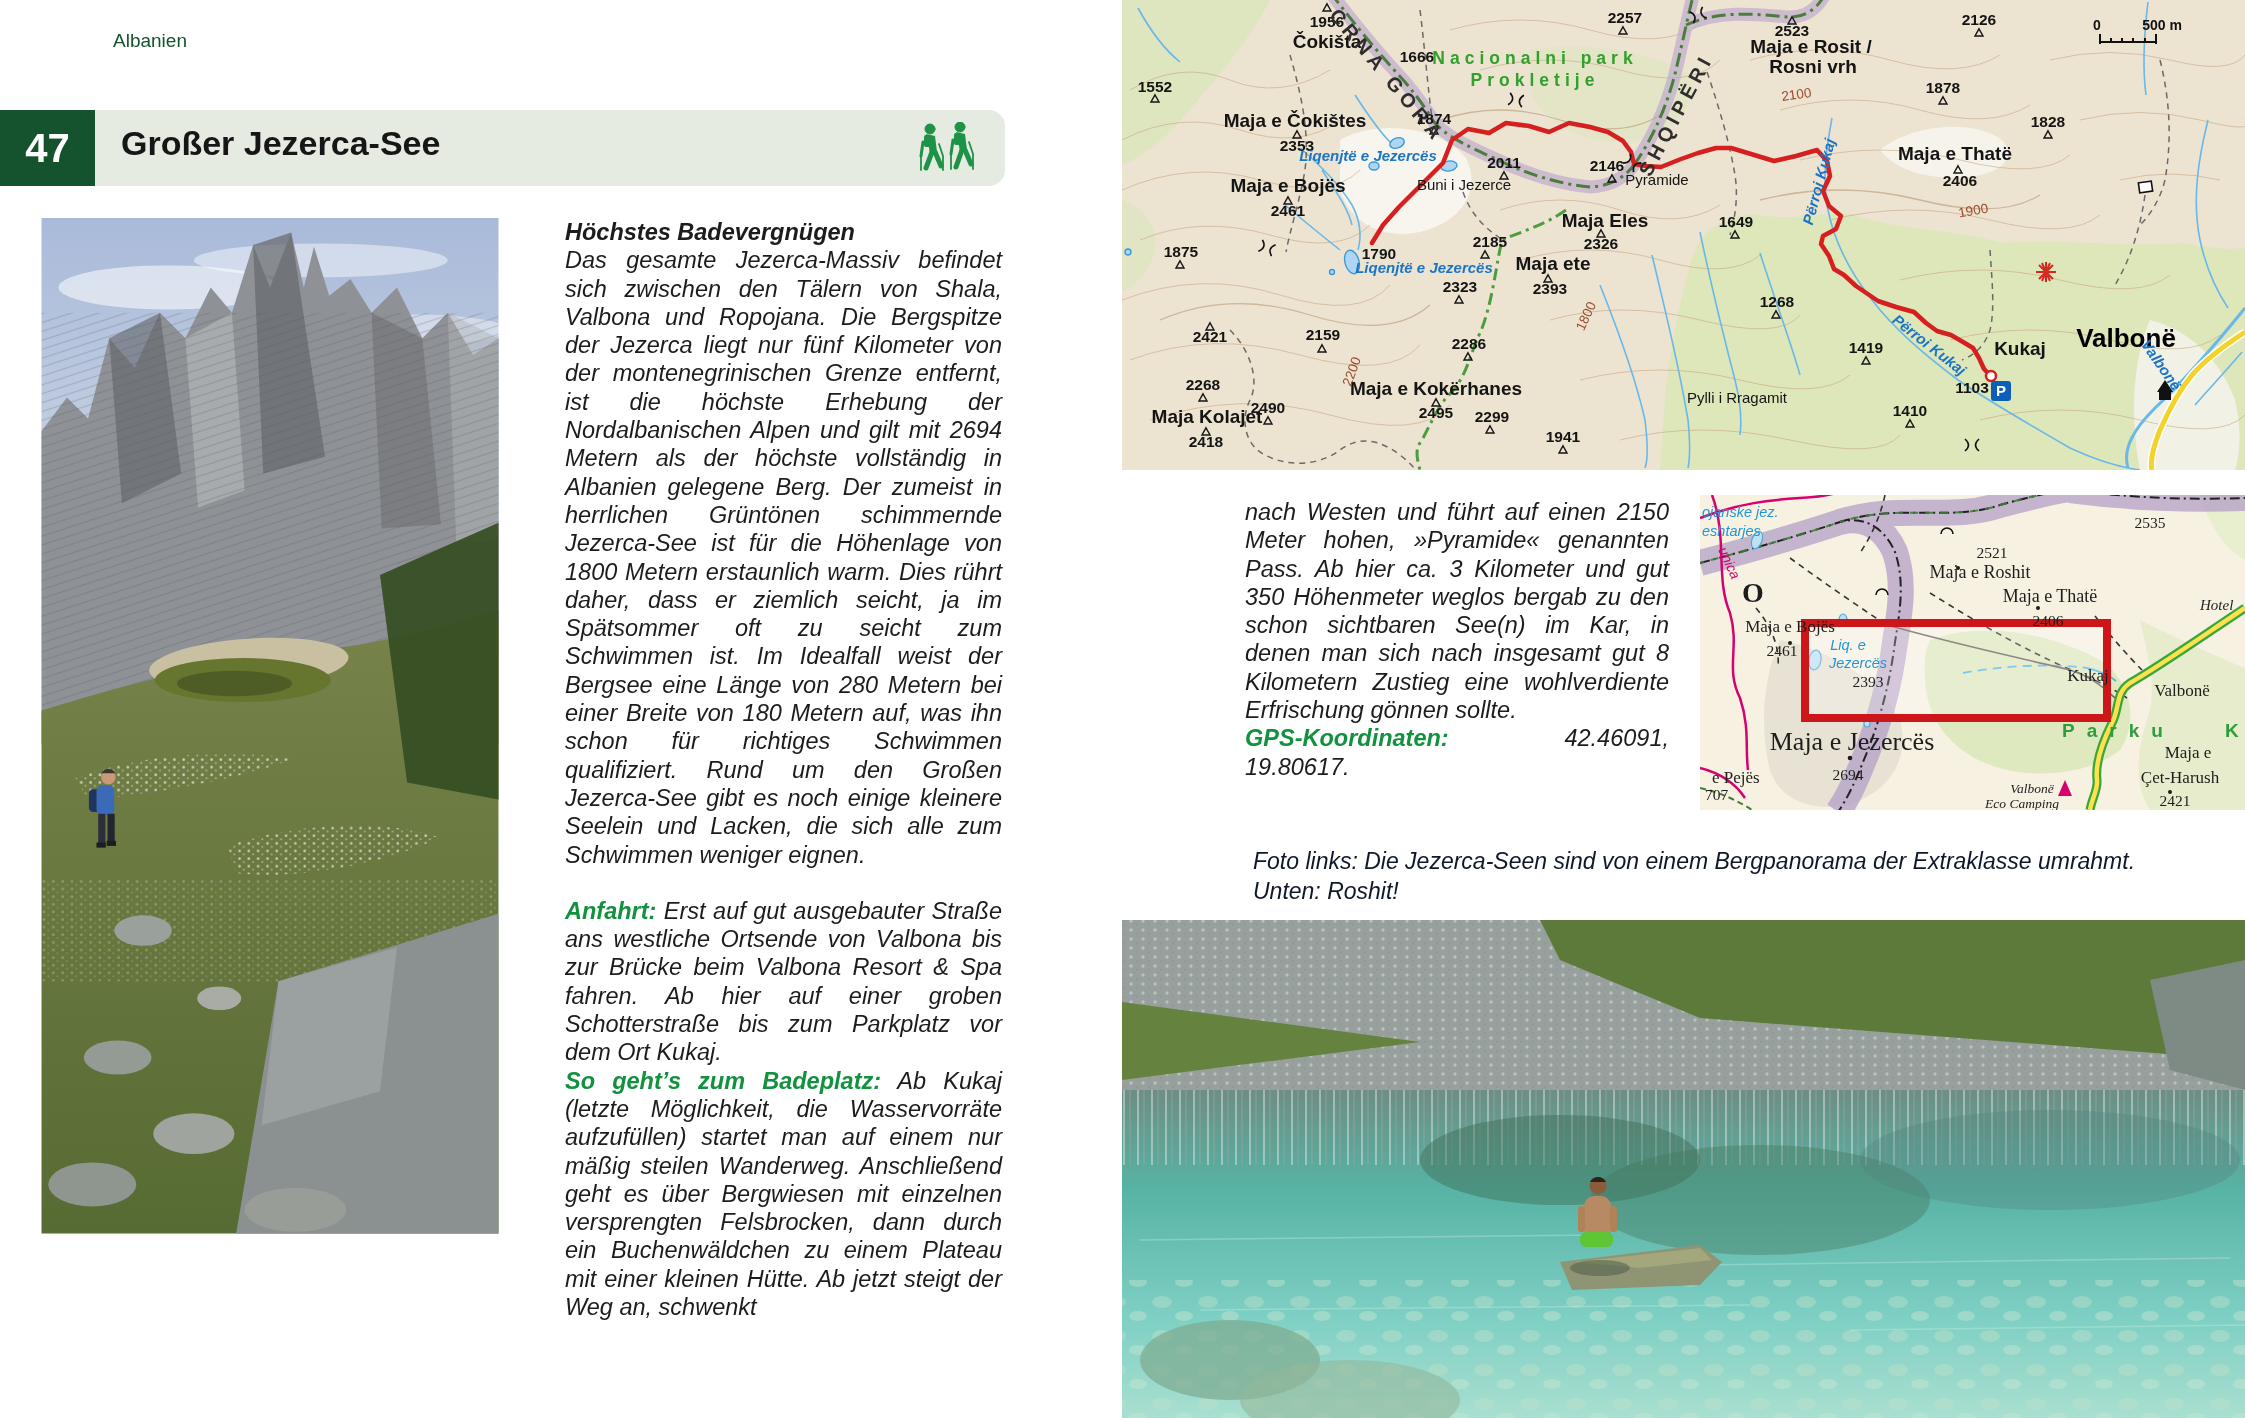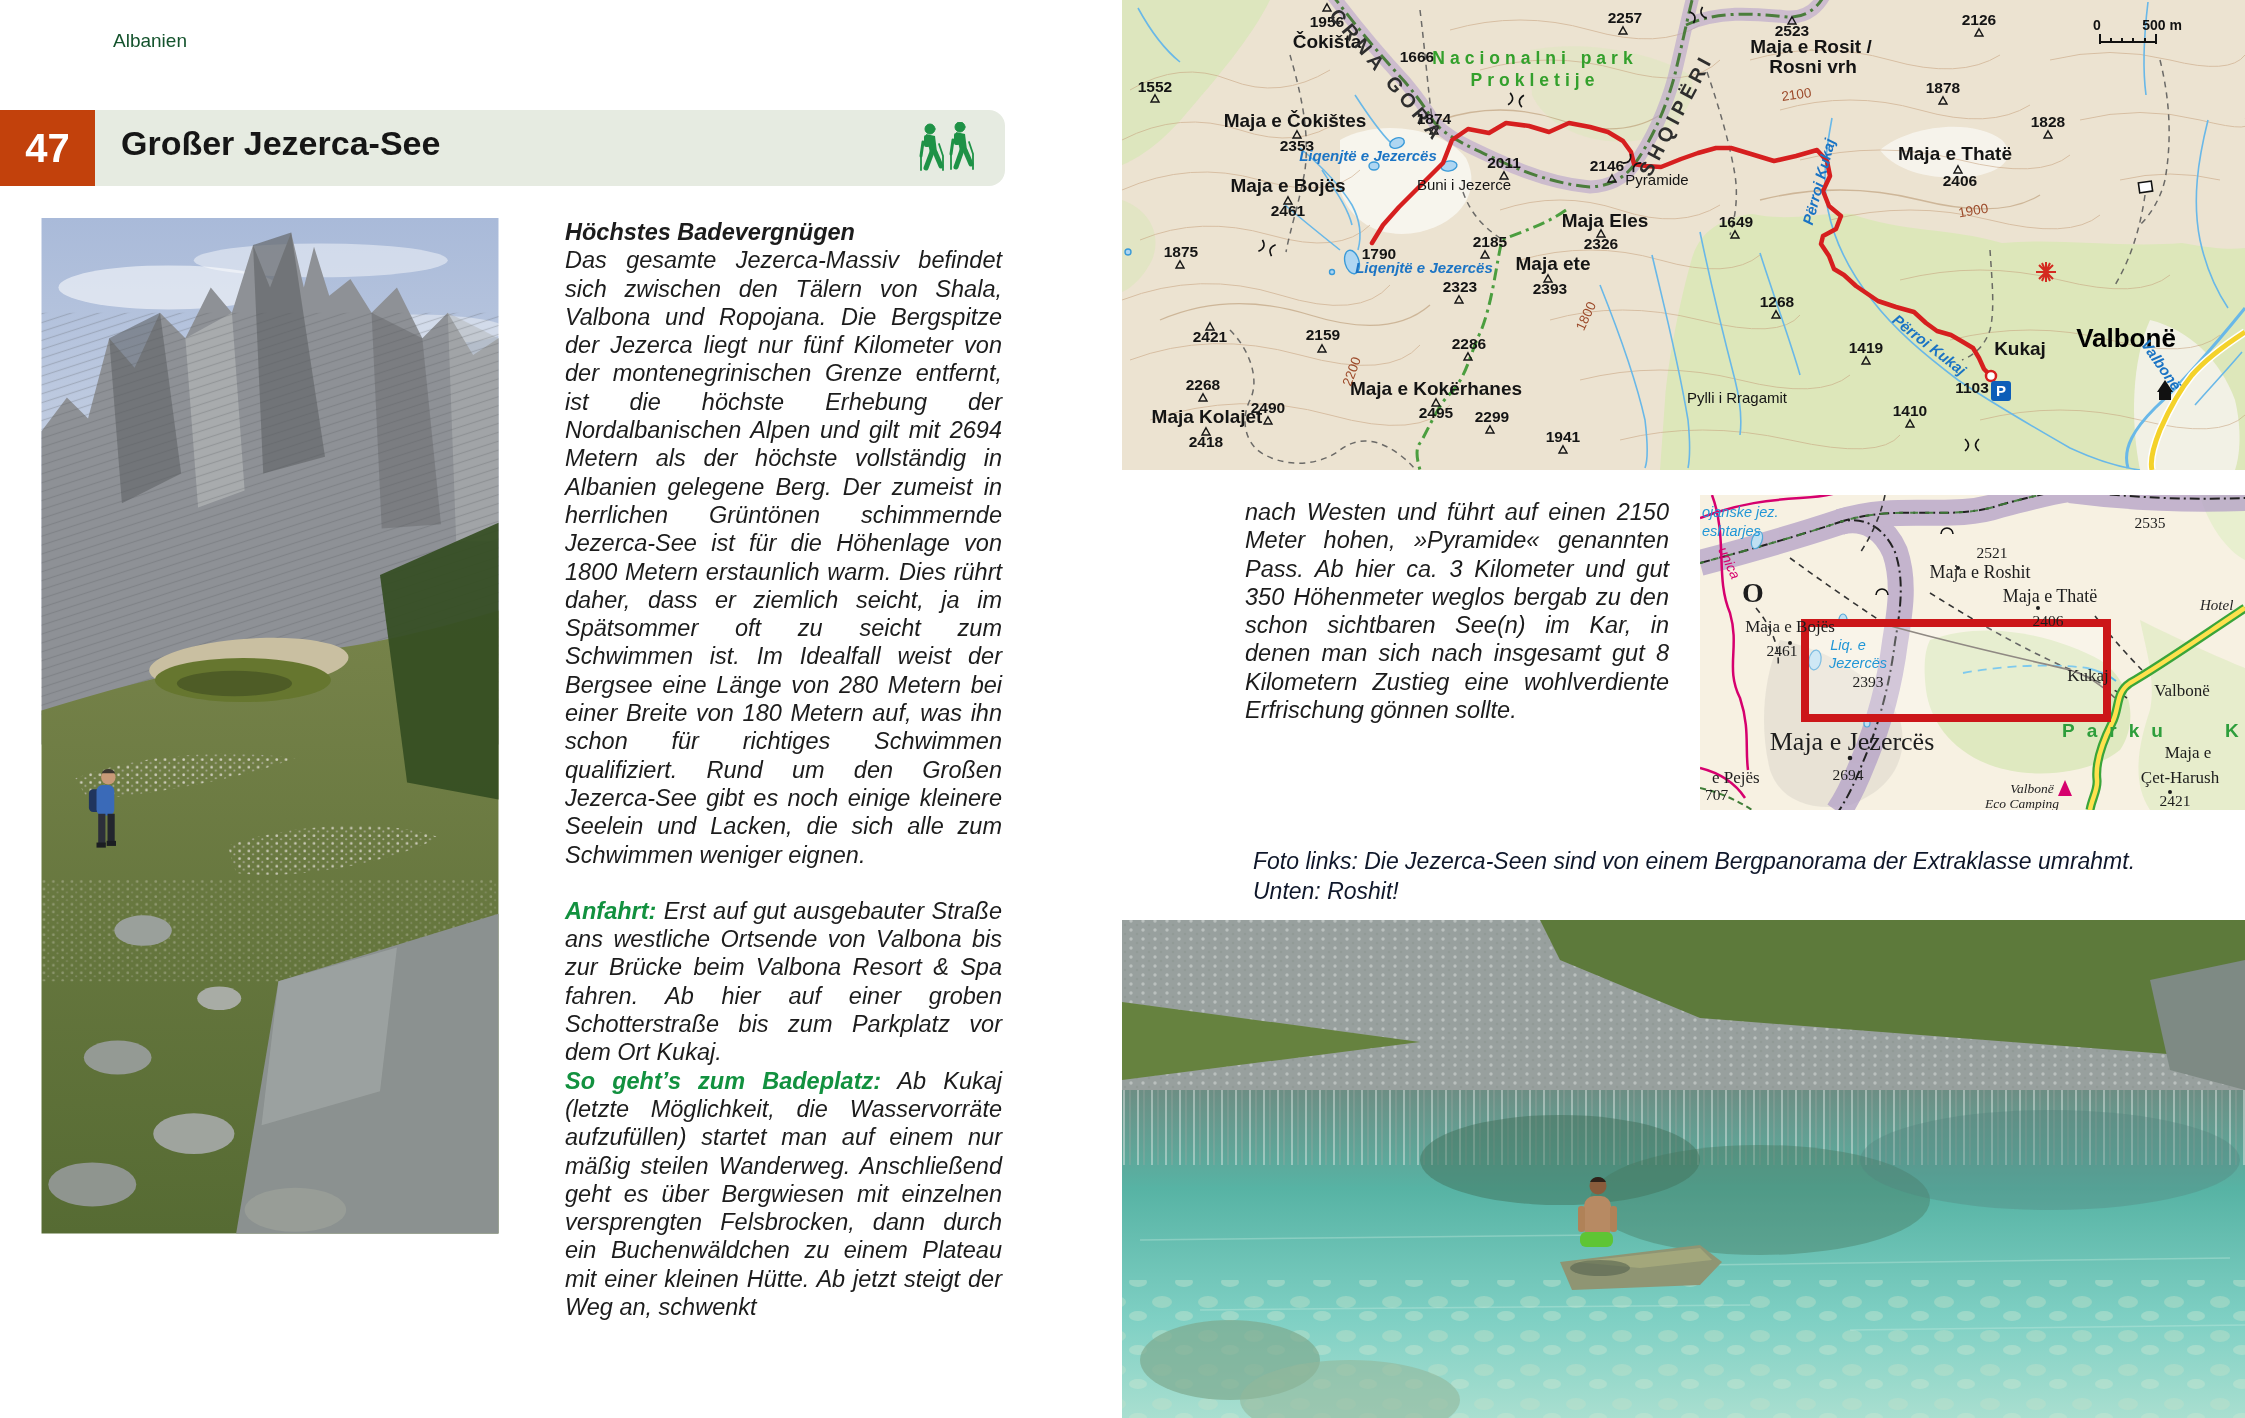--- a/index.html
+++ b/index.html
@@ -1,21 +1,21 @@
 <!DOCTYPE html>
 <html><head>
 <meta charset="utf-8">
 <style>
   html,body{margin:0;padding:0;background:#ffffff;}
   .spread{position:relative;width:2245px;height:1418px;background:#ffffff;overflow:hidden;
           font-family:"Liberation Sans",sans-serif;color:#1c1c1c;}
   .abs{position:absolute;}
   
   .region{left:113px;top:30px;font-size:19px;color:#14532d;}
-  .badge{left:0;top:110px;width:95px;height:76px;background:#c2410c;color:#fff;
+  .badge{left:0;top:110px;width:95px;height:76px;background:#14532d;color:#fff;
          display:flex;align-items:center;justify-content:center;font-size:40px;font-weight:bold;}
   .titlebar{left:95px;top:110px;width:910px;height:76px;background:#e6ebe1;
             border-radius:0 16px 16px 0;display:flex;align-items:center;}
   .titlebar h1{margin:0 0 10px 26px;font-size:34px;font-weight:bold;color:#161616;flex:1;}
   .bar-icon{width:70px;height:52px;margin-right:22px;}
   
   .col{position:absolute;}
   .col p{margin:0;text-align:justify;font-size:23.5px;line-height:28.3px;font-style:italic;}
   .headline{font-size:24.5px;font-weight:bold;font-style:italic;margin:0 0 7px 0;}
   .intro{font-style:italic;}
@@ -389,20 +389,21 @@
 
     <g>
       <text class="scl" x="2097" y="30">0</text>
       <text class="scl" x="2162" y="30">500 m</text>
       <path d="M2100,34 L2100,44 M2156,34 L2156,44 M2100,42 L2156,42 M2111,38 L2111,42 M2122,38 L2122,42 M2133,38 L2133,42 M2145,38 L2145,42" stroke="#111" stroke-width="2" fill="none"></path>
     </g>
   </svg>
 
   <div class="col" style="left:1245px;top:498px;width:424px;">
     <p>nach Westen und führt auf einen 2150 Meter hohen, »Pyramide« genannten Pass. Ab hier ca. 3 Kilometer und gut 350 Höhenmeter weglos bergab zu den schon sichtbaren See(n) im Kar, in denen man sich nach insgesamt gut 8 Kilometern Zustieg eine wohlverdiente Erfrischung gönnen sollte.</p>
+    <p><b class="lead">GPS-Koordinaten:</b> <span>42.46091, 19.80617.</span></p>
   </div>
 
   <svg class="abs" style="left:1700px;top:495px;" width="545" height="315" viewBox="1700 495 545 315">
     <rect x="1700" y="495" width="545" height="315" fill="#f7f1e2"></rect>
     <path d="M1780,640 C1830,650 1880,680 1900,720 C1910,760 1890,790 1850,805 C1810,812 1780,800 1770,770 C1760,730 1762,680 1780,640 Z" fill="#e3ded2" opacity="0.8"></path>
     <path d="M1930,640 C1990,618 2060,638 2100,660 C2130,680 2140,720 2120,750 C2090,775 2030,780 1990,765 C1950,750 1930,720 1926,690 C1923,665 1925,650 1930,640 Z" fill="#dfe9c0"></path>
     <path d="M2140,620 C2180,640 2220,658 2245,668 L2245,810 L2150,810 C2130,780 2140,740 2150,710 C2156,680 2146,650 2140,620 Z" fill="#e4ecc8" opacity="0.85"></path>
     <path d="M2200,495 L2245,495 L2245,560 C2225,550 2206,520 2200,495 Z" fill="#e8efcf"></path>
 
     <g stroke="#b3a0c7" stroke-width="26" fill="none" opacity="0.75">

